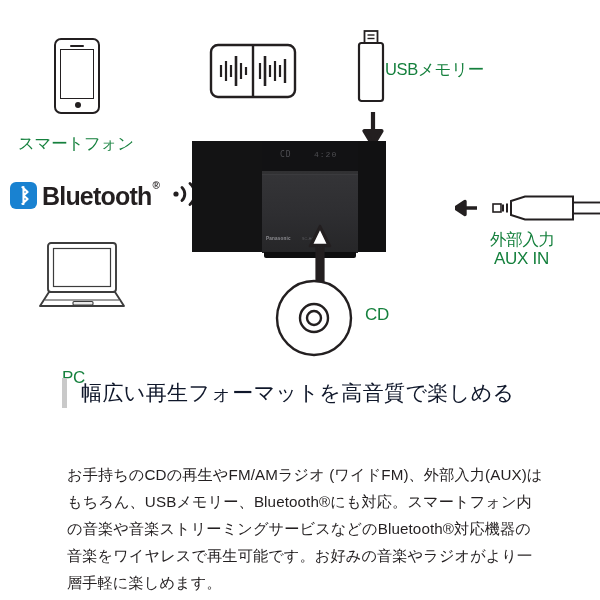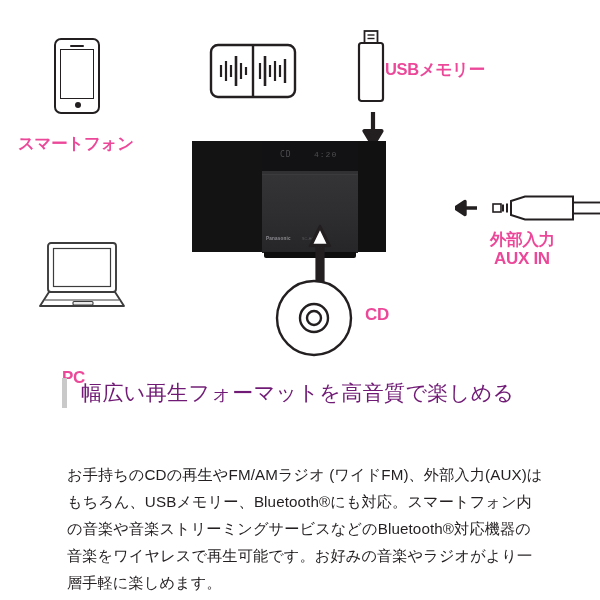--- a/index.html
+++ b/index.html
@@ -24,22 +24,22 @@
 
   
   #diagram {
     position: absolute;
     left: 0; top: 0;
     width: 600px; height: 370px;
   }
 
   .label {
     position: absolute;
-    font-weight: 700;
-    color: #ec4899;
+    font-weight: 400;
+    color: #15803d;
     white-space: nowrap;
     letter-spacing: -0.3px;
   }
 
   
   #smartphone-icon {
     position: absolute;
     left: 54px; top: 38px;
     width: 46px; height: 76px;
     border: 2.2px solid #231f20;
@@ -215,21 +215,21 @@
     gap: 14px;
   }
   #heading-bar {
     width: 5px; height: 30px;
     background: #c9c9c9;
     flex: none;
   }
   #heading-text {
     font-size: 21px;
     font-weight: 400;
-    color: #701a75;
+    color: #0f172a;
     letter-spacing: 0.4px;
     white-space: nowrap;
     font-family: Liberation Serif, serif;
   }
 
   
   #body-copy {
     position: absolute;
     left: 67px; top: 446px;
     width: 476px;
@@ -247,20 +247,36 @@
 
   <div id="diagram">
 
     <div id="smartphone-icon">
       <div class="speaker"></div>
       <div class="screen"></div>
       <div class="home"></div>
     </div>
     <div class="label" id="smartphone-label">スマートフォン</div>
 
+    <div id="bluetooth-block">
+      <div id="bluetooth-badge">
+        <svg width="27" height="27" viewBox="0 0 27 27" aria-hidden="true">
+          <path d="M12.4 5.2 L17.6 10.0 L13.5 13.5 L13.5 5.0 L13.5 22.0 L13.5 13.5 L17.6 17.0 L12.4 21.8" fill="none" stroke="#ffffff" stroke-width="2.1" stroke-linecap="round" stroke-linejoin="round"></path>
+        </svg>
+      </div>
+      <div id="bluetooth-wordmark"><span>Bluetooth</span><span id="bluetooth-reg">®</span></div>
+      <div id="bt-waves">
+        <svg width="36" height="30" viewBox="0 0 36 30" aria-hidden="true">
+          <circle cx="4" cy="15" r="2.6" fill="#231f20"></circle>
+          <path d="M10 8.5 A9 9 0 0 1 10 21.5" fill="none" stroke="#231f20" stroke-width="2.9" stroke-linecap="round"></path>
+          <path d="M18 4.5 A14 14 0 0 1 18 25.5" fill="none" stroke="#231f20" stroke-width="2.9" stroke-linecap="round"></path>
+          <path d="M26 1.0 A19.5 19.5 0 0 1 26 29.0" fill="none" stroke="#231f20" stroke-width="2.9" stroke-linecap="round"></path>
+        </svg>
+      </div>
+    </div>
 
     <div id="pc-icon">
       <svg width="96" height="72" viewBox="0 0 96 72" aria-hidden="true">
         <rect x="12" y="3" width="68" height="49" rx="3" fill="#ffffff" stroke="#3c3c3c" stroke-width="1.9"></rect>
         <rect x="17.5" y="8.5" width="57" height="38" fill="#ffffff" stroke="#3c3c3c" stroke-width="1.2"></rect>
         <path d="M4 66 L13 52 L79 52 L88 66 Z" fill="#ffffff" stroke="#3c3c3c" stroke-width="1.9" stroke-linejoin="round"></path>
         <path d="M9 60 L83 60" stroke="#3c3c3c" stroke-width="1.2"></path>
         <rect x="37" y="61.5" width="20" height="3.6" rx="1" fill="#e9e9e9" stroke="#3c3c3c" stroke-width="1.1"></rect>
       </svg>
     </div>

